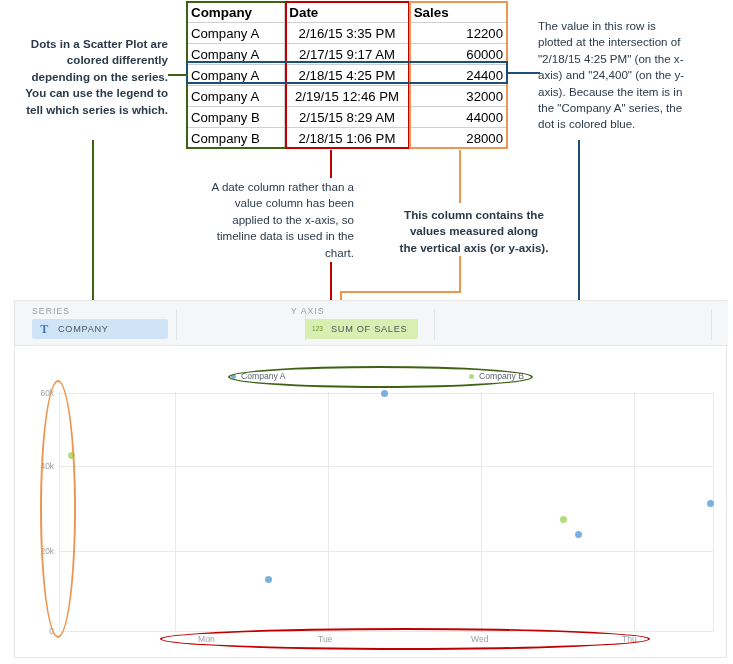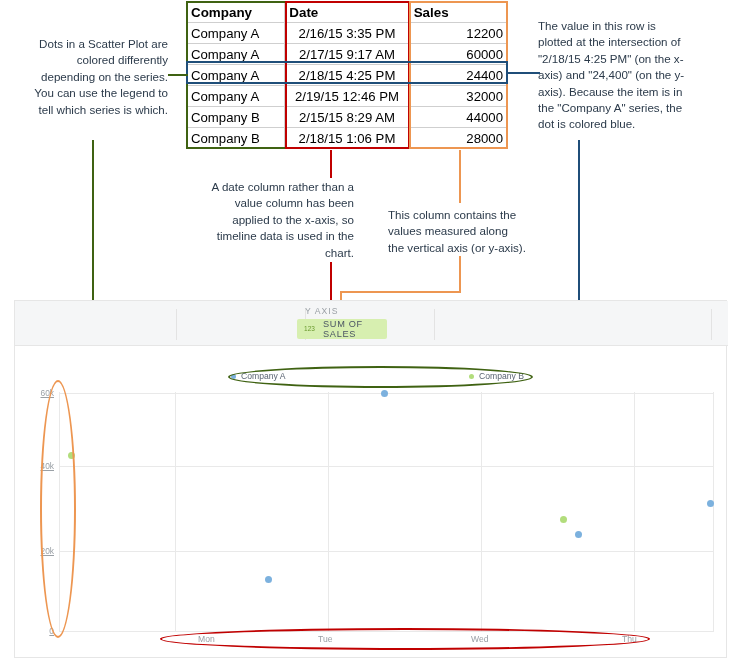--- a/index.html
+++ b/index.html
@@ -14,21 +14,21 @@
   
   .anno {
     position:absolute;
     color:#2b3a4a;
     font-size:11.6px;
     line-height:16.4px;
     white-space:pre-line;
   }
   .anno.right { text-align:right; }
   .anno.left  { text-align:left; }
-  .anno.center{ text-align:left; }
+  .anno.center{ text-align:center;font-weight:bold; }
 
   
   #data-table {
     position:absolute; left:186px; top:1px; width:322px;
     border-collapse:collapse;
     font-size:13.2px;
     color:#000;
     background:#fff;
   }
   #data-table td, #data-table th {
@@ -92,35 +92,35 @@
   .ico-cal:before{content:"";position:absolute;left:1px;right:1px;top:4px;height:1px;background:#fff;}
   .ico-cal:after{content:"";position:absolute;left:1px;right:1px;top:7px;height:1px;background:#fff;}
   .ico-123 { color:#6a9a2e; font-size:6.5px; letter-spacing:0; line-height:12px; }
   .shelf-div { position:absolute; top:8px; width:1px; height:31px; background:#e3e3e3; }
 
   
   #legend { position:absolute; left:229px; top:369px; width:300px; height:18px; }
   .lg-item { position:absolute; display:flex; align-items:center; font-size:8.6px; color:#5a6472; }
   .lg-dot { width:5px; height:5px; border-radius:50%; margin-right:5px; }
 
-  .ylab { position:absolute; font-size:8.4px; color:#9aa0a6; text-align:right; width:22px;text-decoration:underline; }
+  .ylab { position:absolute; font-size:8.4px; color:#9aa0a6; text-align:right; width:22px; }
   .xlab { position:absolute; font-size:8.6px; color:#9aa0a6; }
   .grid-h { position:absolute; height:1px; background:#e9e9e9; left:59px; width:655px; }
   .grid-v { position:absolute; width:1px; background:#e9e9e9; top:392px; height:240px; }
   .dot { position:absolute; width:7px; height:7px; border-radius:50%; }
   .dot.a { background:#7cb1de; }
   .dot.b { background:#b2dd7c; }
 
   
   .ellipse { position:absolute; border-radius:50%; pointer-events:none; }
 </style>
 </head>
 <body>
 
-<div class="anno right" style="left:8px; top:36px; width:160px;">Dots in a Scatter Plot are
+<div class="anno right" style="left:8px; top:36px; width:160px;font-weight:bold;">Dots in a Scatter Plot are
 colored differently
 depending on the series.
 You can use the legend to
 tell which series is which.</div>
 
 <div class="anno left" style="left:538px; top:18px; width:184px;">The value in this row is
 plotted at the intersection of
 "2/18/15 4:25 PM" (on the x-
 axis) and "24,400" (on the y-
 axis). Because the item is in
@@ -204,27 +204,34 @@
 <div class="ln h" style="left:66px; top:466px; width:276px; background:#ed9651;"></div>
 <div class="arrow" style="left:57px; top:461px; border-top:6px solid transparent; border-bottom:6px solid transparent; border-right:9px solid #ed9651;"></div>
 
 <div class="ln h" style="left:508px; top:72px; width:32px; background:#1f4e79;"></div>
 <div class="ln v" style="left:578px; top:140px; width:2px; height:388px; background:#1f4e79;"></div>
 <div class="arrow" style="left:573px; top:521px; border-left:6px solid transparent; border-right:6px solid transparent; border-top:11px solid #1f4e79;"></div>
 
 <div id="chart-panel">
 
   <div id="panel-header">
+    <div class="shelf" style="left:17px; width:136px;">
+      <div class="shelf-label">SERIES</div>
+      <div class="pill blue">
+        <span class="pill-ico ico-T">T</span>
+        <span>COMPANY</span>
+      </div>
+    </div>
     <div class="shelf-div" style="left:161px;"></div>
 
     <div class="shelf-div" style="left:290px;"></div>
 
     <div class="shelf" style="left:273px; width:136px;">
-      <div class="shelf-label" style="margin-left:17px;">Y AXIS</div>
-      <div class="pill green" style="margin-left:9px; width:90px;">
+      <div class="shelf-label" style="margin-left:3px;">Y AXIS</div>
+      <div class="pill green" style="margin-left:17px; width:113px;">
         <span class="pill-ico ico-123">123</span>
         <span>SUM OF SALES</span>
       </div>
     </div>
     <div class="shelf-div" style="left:419px;"></div>
     <div class="shelf-div" style="left:696px;"></div>
   </div>
 </div>
 
 <div id="legend">

